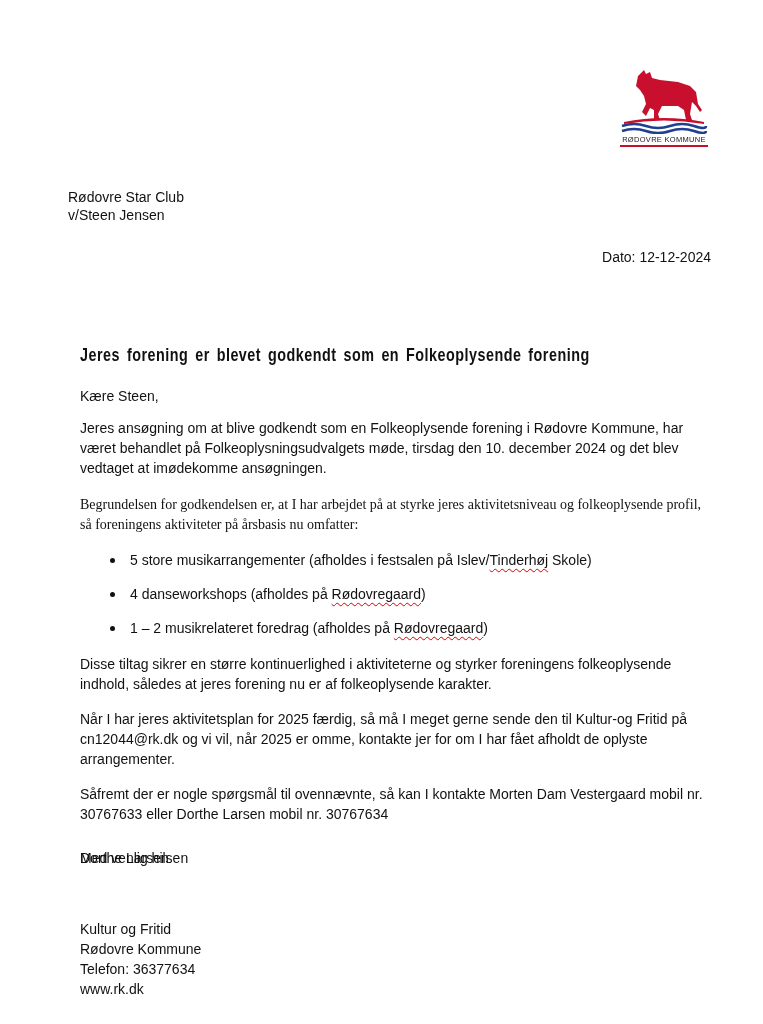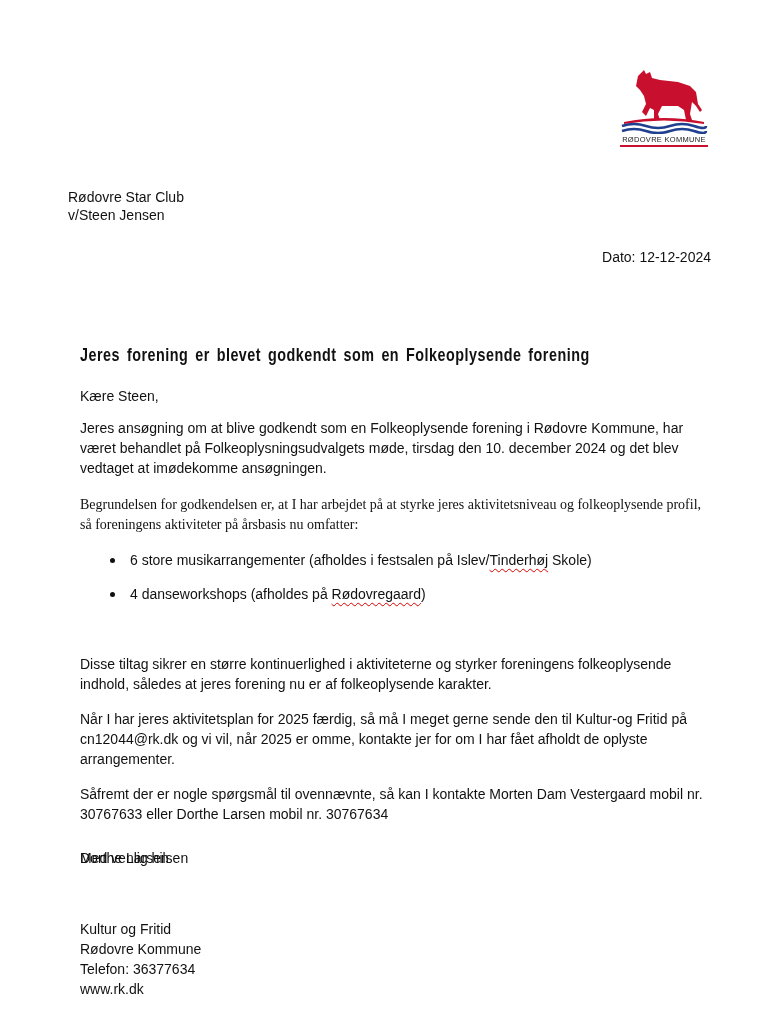--- a/index.html
+++ b/index.html
@@ -51,25 +51,29 @@
 
 <div class="p" style="top:386px;">Kære Steen,</div>
 
 <div class="p" style="top:418px;">Jeres ansøgning om at blive godkendt som en Folkeoplysende forening i Rødovre Kommune, har været behandlet på Folkeoplysningsudvalgets møde, tirsdag den 10. december 2024 og det blev vedtaget at imødekomme ansøgningen.</div>
 
 <div class="p" style="top:495px;font-family:Liberation Serif, serif;">Begrundelsen for godkendelsen er, at I har arbejdet på at styrke jeres aktivitetsniveau og folkeoplysende profil, så foreningens aktiviteter på årsbasis nu omfatter:</div>
 
 <div class="bullets">
   <div class="bullet">
     <span class="dot"></span>
-    <span>6 store musikarrangementer (afholdes i festsalen på Islev/</span><span class="spell">Tinderhøj</span><span> Skole)</span>
+    <span>5 store musikarrangementer (afholdes i festsalen på Islev/</span><span class="spell">Tinderhøj</span><span> Skole)</span>
   </div>
   <div class="bullet">
     <span class="dot"></span>
     <span>4 danseworkshops (afholdes på </span><span class="spell">Rødovregaard</span><span>)</span>
+  </div>
+  <div class="bullet">
+    <span class="dot"></span>
+    <span>1 – 2 musikrelateret foredrag (afholdes på </span><span class="spell">Rødovregaard</span><span>)</span>
   </div>
 </div>
 
 <div class="p" style="top:654px;">Disse tiltag sikrer en større kontinuerlighed i aktiviteterne og styrker foreningens folkeoplysende indhold, således at jeres forening nu er af folkeoplysende karakter.</div>
 
 <div class="p" style="top:709px;">Når I har jeres aktivitetsplan for 2025 færdig, så må I meget gerne sende den til Kultur-og Fritid på cn12044@rk.dk og vi vil, når 2025 er omme, kontakte jer for om I har fået afholdt de oplyste arrangementer.</div>
 
 <div class="p" style="top:784px;">Såfremt der er nogle spørgsmål til ovennævnte, så kan I kontakte Morten Dam Vestergaard mobil nr. 30767633 eller Dorthe Larsen mobil nr. 30767634</div>
 
 <div class="sig" style="top:848px;">Med venlig hilsen</div>

